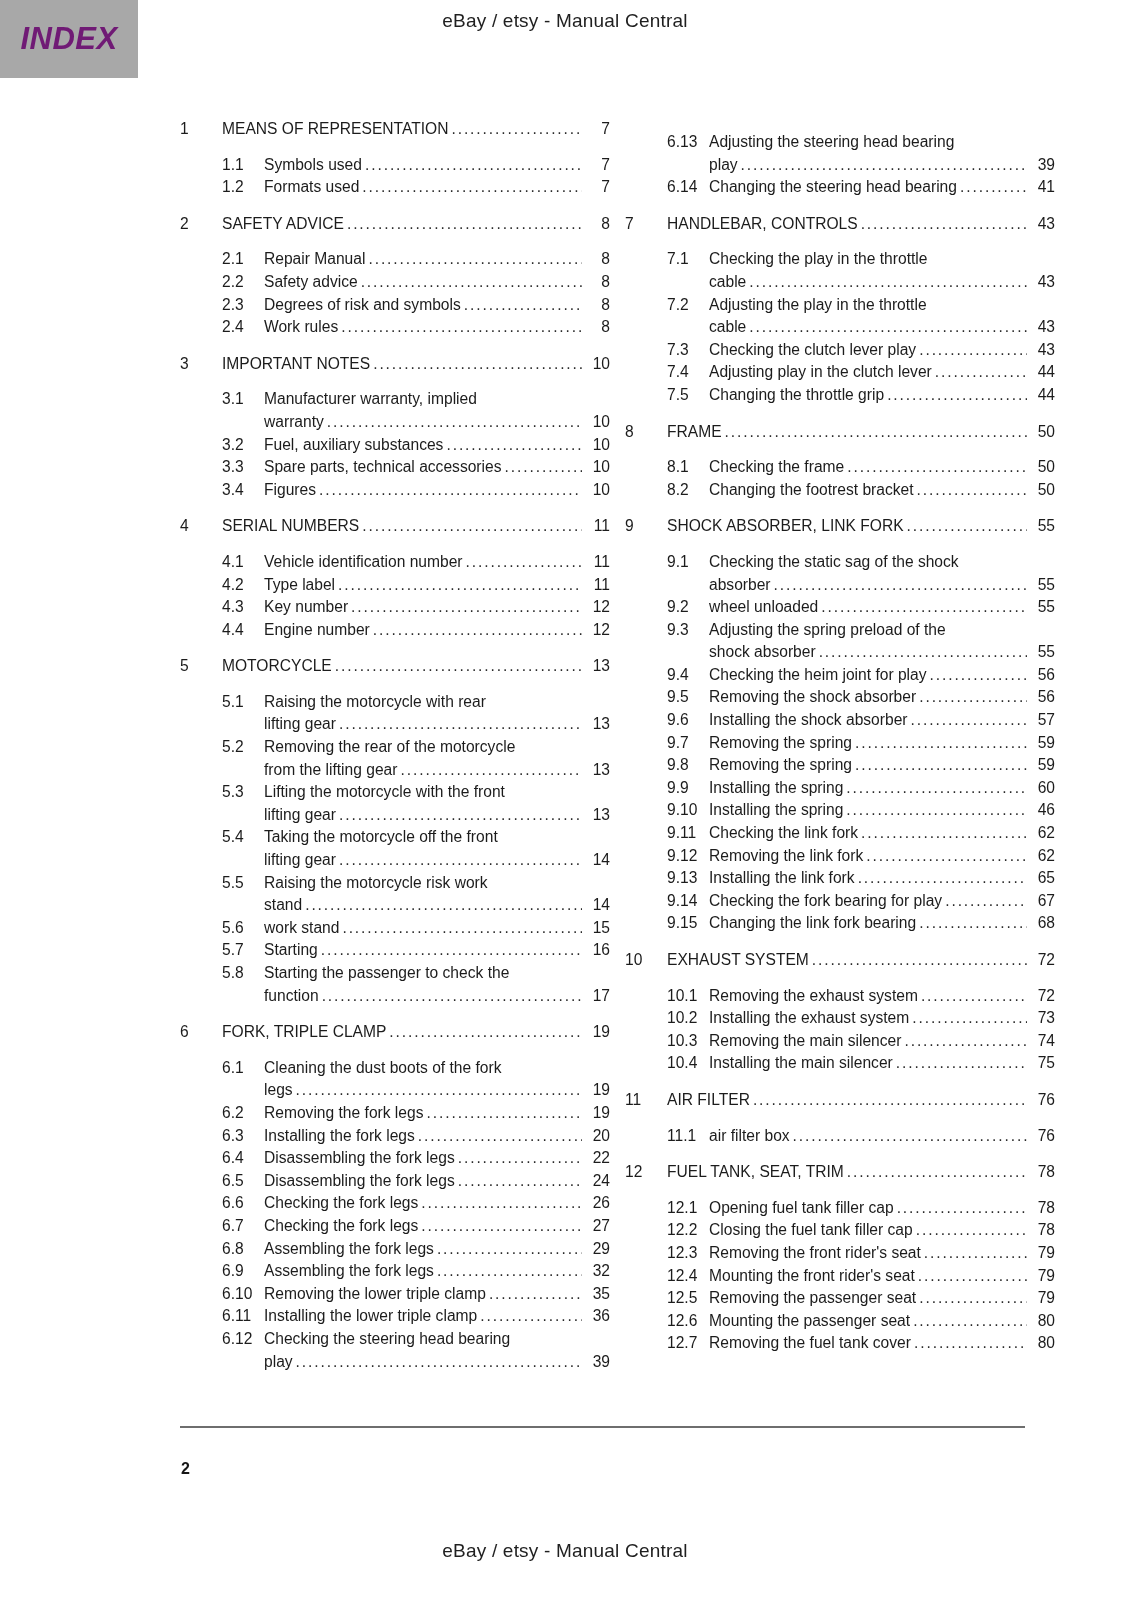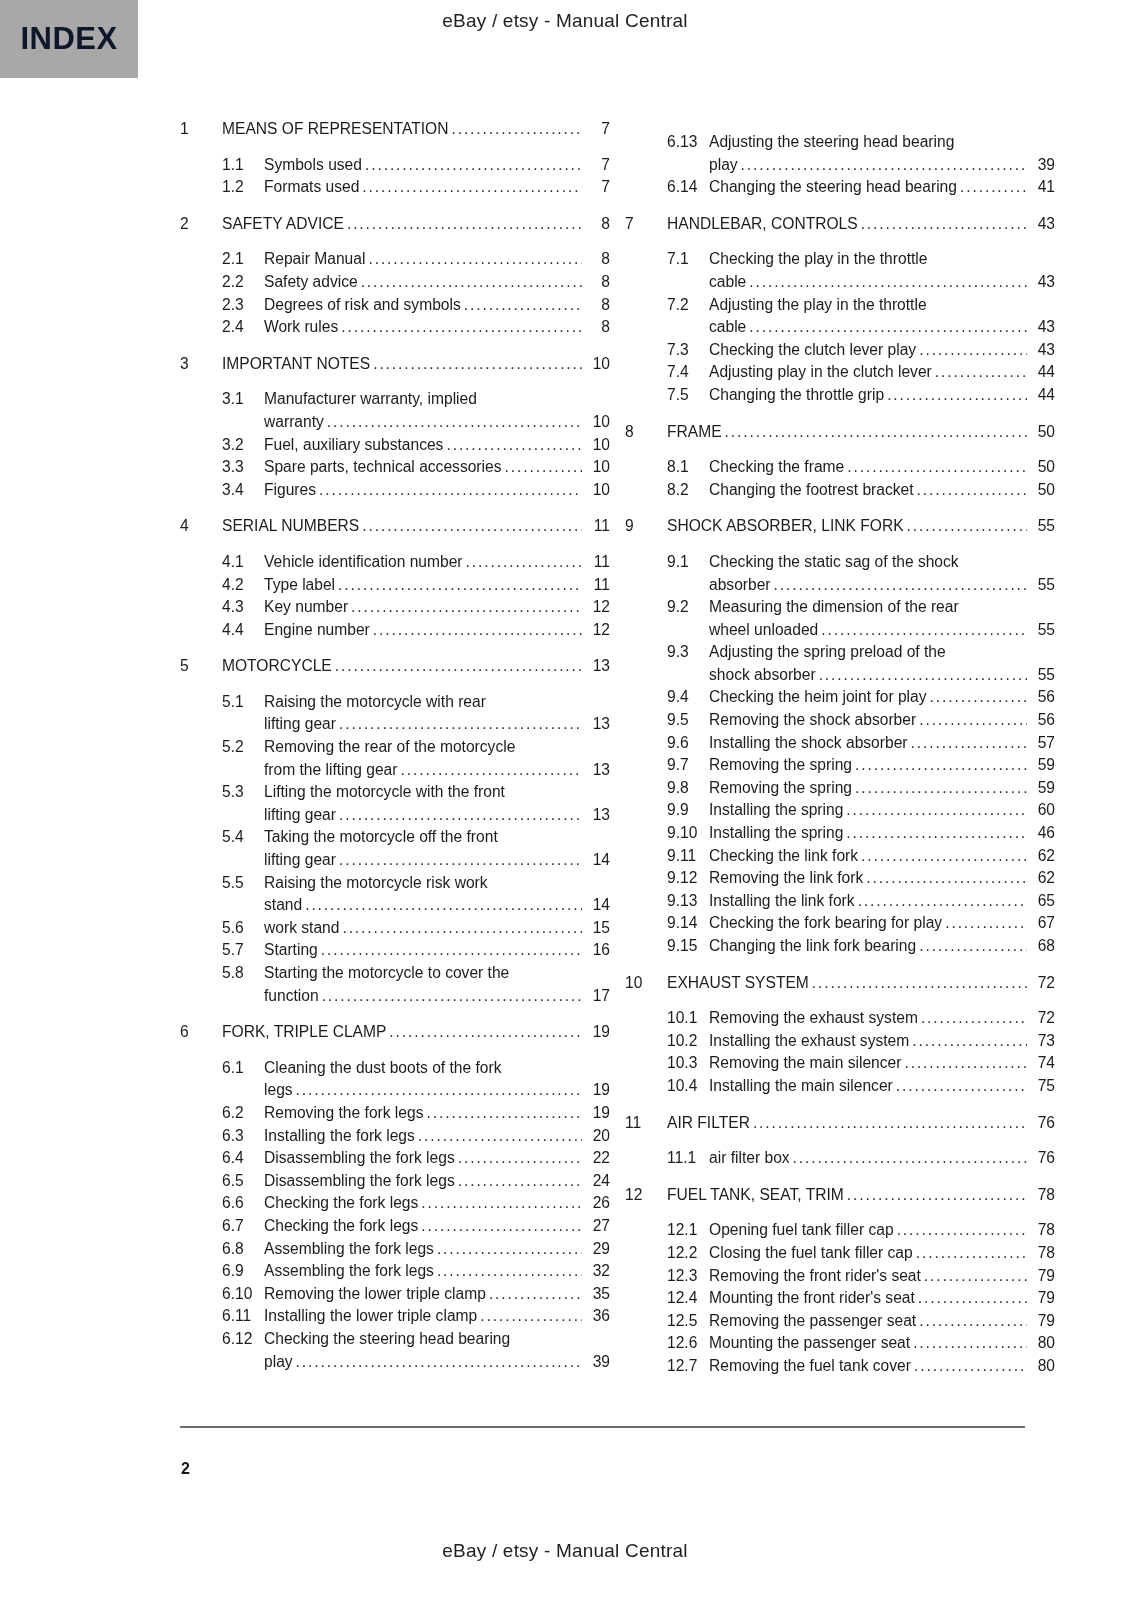--- a/index.html
+++ b/index.html
@@ -34,21 +34,22 @@
     background: #a8a8a8;
     display: flex;
     align-items: center;
     justify-content: center;
   }
   #index-tab-label {
     font-family: "Liberation Sans", sans-serif;
     font-weight: bold;
     font-size: 31px;
     letter-spacing: 0.5px;
-    color: #0f172a;
+    color: #701a75;
+    font-style: italic;
   }
   #header-watermark {
     position: absolute;
     left: 0;
     top: 10px;
     width: 1130px;
     text-align: center;
     font-size: 19px;
     color: #1f1f1f;
     letter-spacing: 0.2px;
@@ -449,21 +450,21 @@
             <span class="txt">Starting</span>
             <span class="dots">........................................................................................................................................................................................................</span>
             <span class="pg">16</span>
           </div>
         </div>
       </div>
       <div class="toc-section">
         <span class="num">5.8</span>
         <div class="body">
           <div class="line nodots">
-            <span class="txt">Starting the motorcycle to cover the</span>
+            <span class="txt">Starting the passenger to check the</span>
           </div>
           <div class="line">
             <span class="txt">function</span>
             <span class="dots">........................................................................................................................................................................................................</span>
             <span class="pg">17</span>
           </div>
         </div>
       </div>
       <div class="toc-chapter">
         <span class="num">6</span>
@@ -741,23 +742,20 @@
           <div class="line">
             <span class="txt">absorber</span>
             <span class="dots">........................................................................................................................................................................................................</span>
             <span class="pg">55</span>
           </div>
         </div>
       </div>
       <div class="toc-section">
         <span class="num">9.2</span>
         <div class="body">
-          <div class="line nodots">
-            <span class="txt">Measuring the dimension of the rear</span>
-          </div>
           <div class="line">
             <span class="txt">wheel unloaded</span>
             <span class="dots">........................................................................................................................................................................................................</span>
             <span class="pg">55</span>
           </div>
         </div>
       </div>
       <div class="toc-section">
         <span class="num">9.3</span>
         <div class="body">

